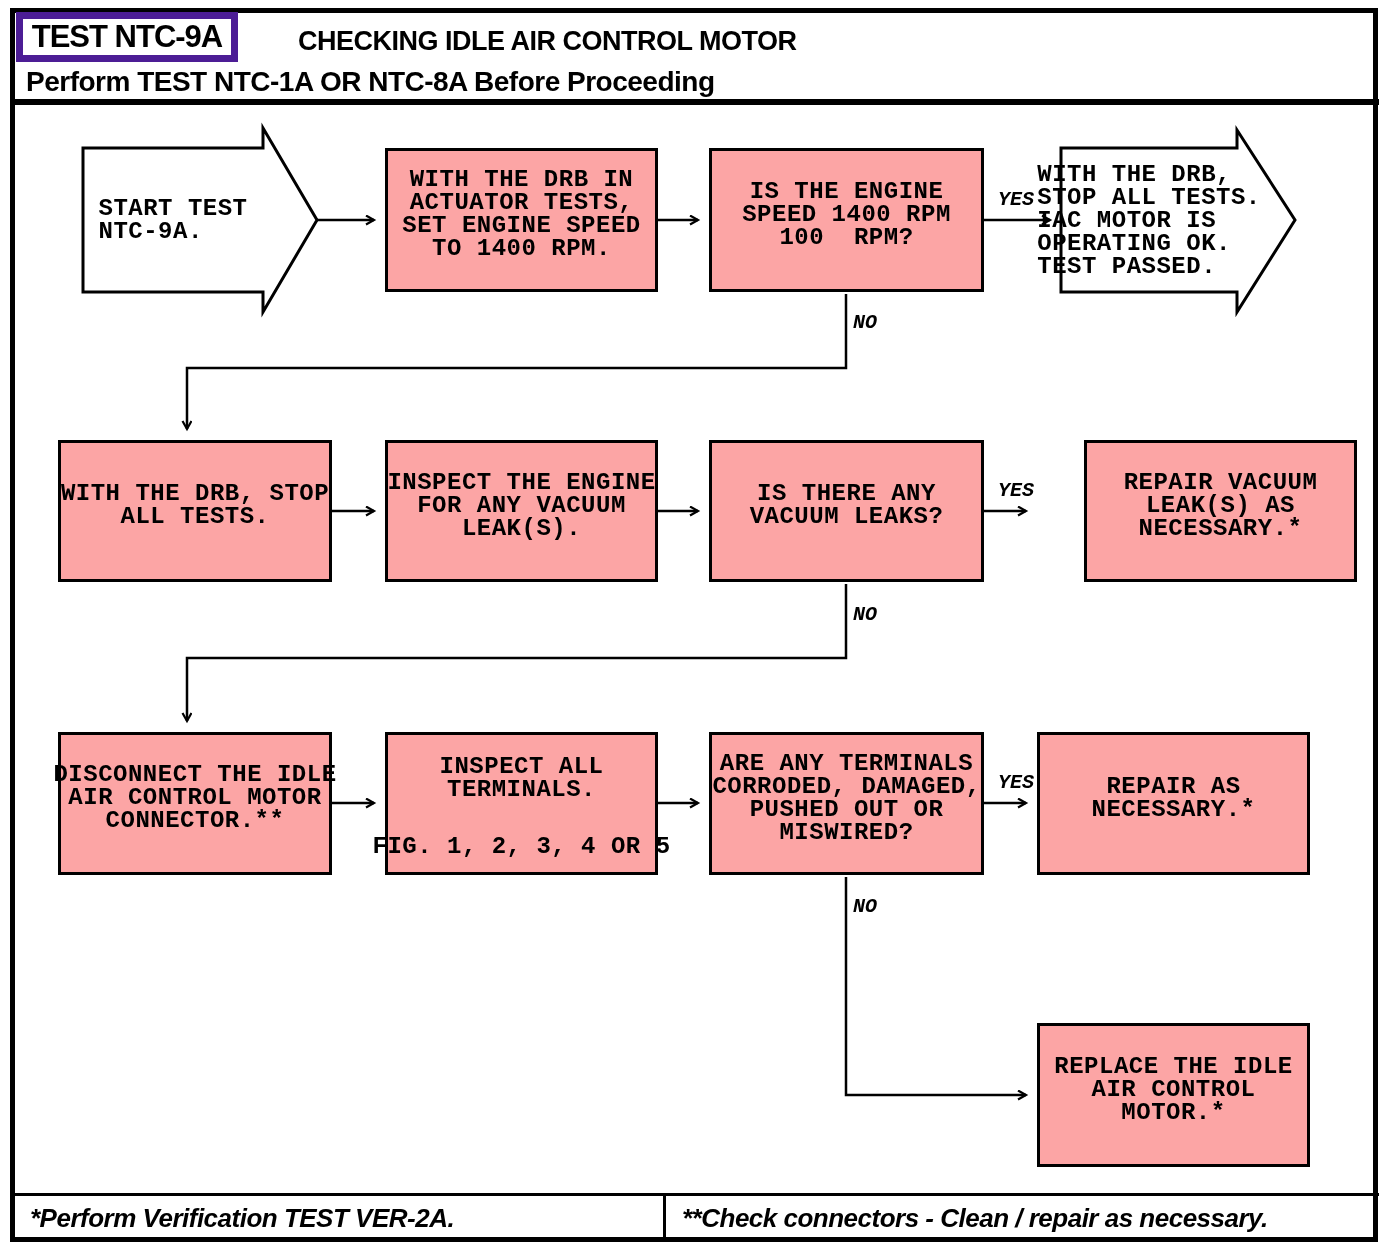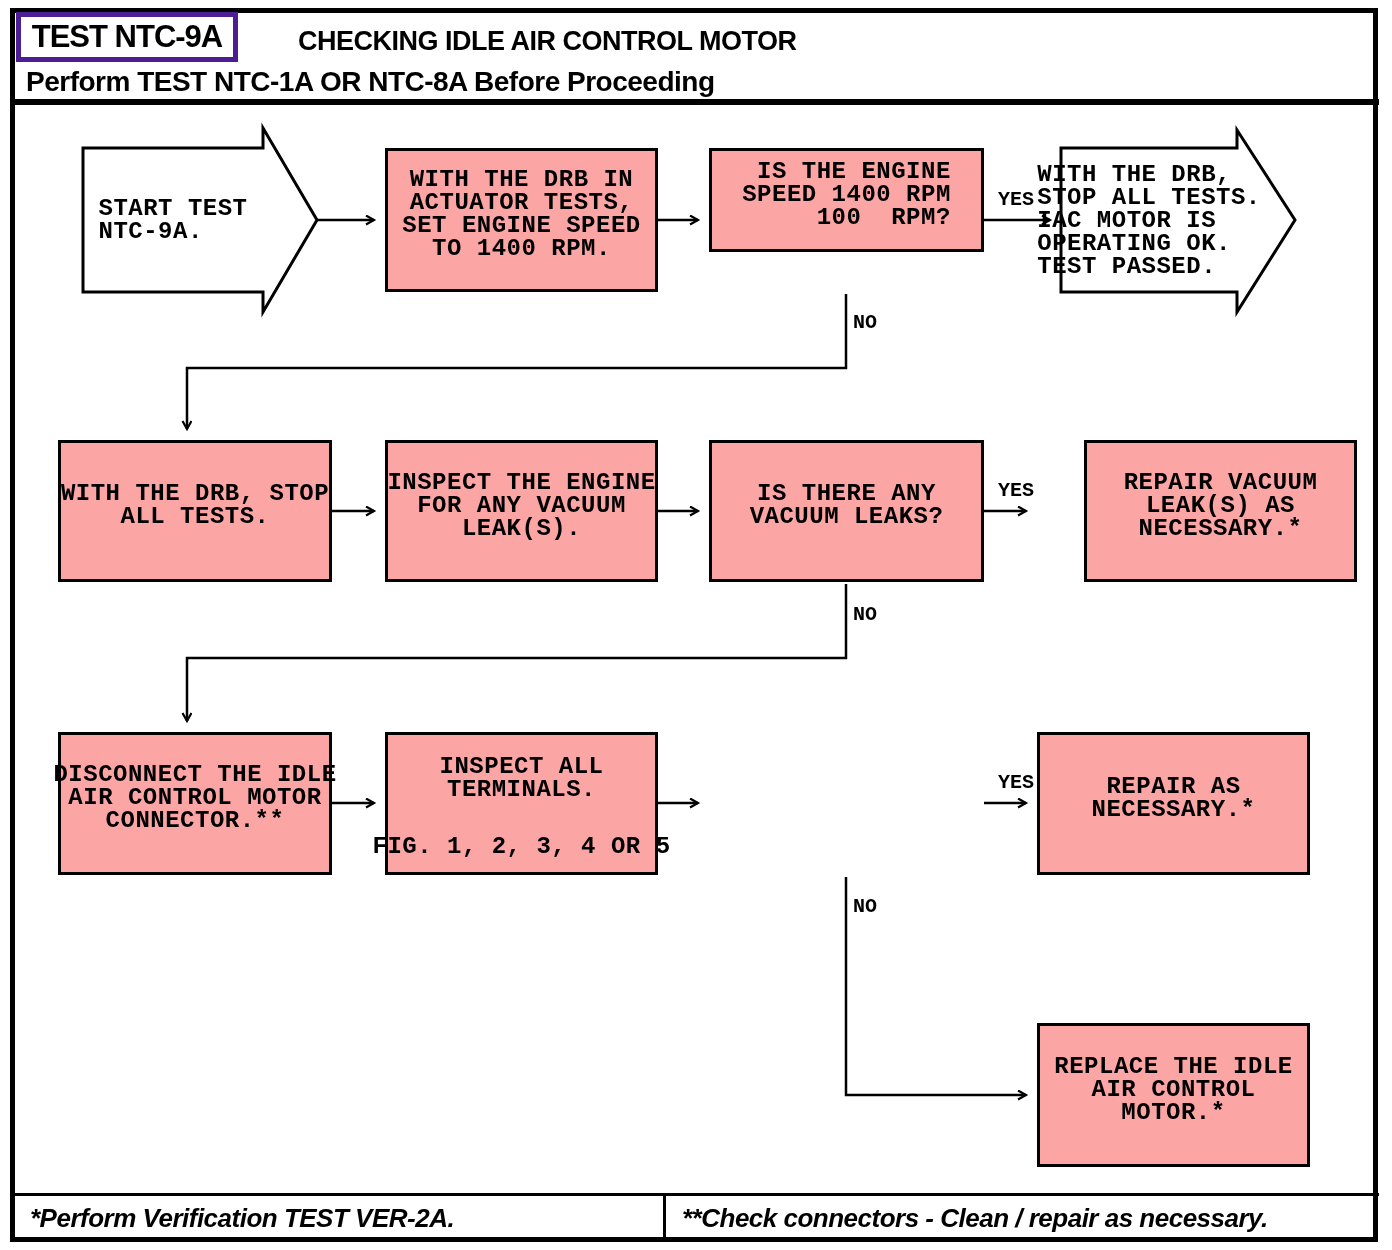--- a/index.html
+++ b/index.html
@@ -9,21 +9,21 @@
     font-family:"Liberation Sans", sans-serif;
     overflow:hidden;
   }
   .page-border {
     position:absolute; left:10px; top:8px; width:1368px; height:1234px;
     border:5px solid #000; box-sizing:border-box;
   }
   
   .badge {
     position:absolute; left:16px; top:12px; width:222px; height:50px;
-    border:5px solid #4c1d95; box-sizing:border-box; background:#fff;
+    border:7px solid #4c1d95; box-sizing:border-box; background:#fff;
     display:flex; align-items:center; justify-content:center;
     font-weight:bold; font-size:31px; letter-spacing:-1px;
   }
   .title {
     position:absolute; left:254px; top:26px;
     font-weight:bold; font-size:27px; letter-spacing:-0.5px; white-space:pre;margin-left:44px;
   }
   .subtitle {
     position:absolute; left:26px; top:66px;
     font-weight:bold; font-size:28px; letter-spacing:-0.5px; white-space:pre;
@@ -38,21 +38,21 @@
     white-space:pre; padding-bottom:12px;
   }
   .shape-text {
     position:absolute; display:flex; align-items:center; justify-content:center;
     text-align:left; font-family:"Liberation Mono", monospace; font-weight:bold;
     font-size:24px; line-height:23px; letter-spacing:0.5px; white-space:pre;
   }
   .box--fig { flex-direction:column; justify-content:space-between; padding:20px 0 14px 0; }
   .lbl {
     position:absolute; font-family:"Liberation Mono", monospace; font-weight:bold;
-    font-size:20px; line-height:20px; white-space:pre;
+    font-size:20px; line-height:20px; white-space:pre;font-style:italic;
   }
   .lbl--yes { width:62px; text-align:center; }
   svg.wires { position:absolute; left:0; top:0; }
   
   .footer-rule  { position:absolute; left:13px; top:1193px; width:1366px; height:3px; background:#000; }
   .footer-div   { position:absolute; left:663px; top:1193px; width:3px;  height:46px; background:#000; }
   .footer-text  {
     position:absolute; top:1199px; height:38px; display:flex; align-items:center;
     font-weight:bold; font-style:italic; font-size:26px; letter-spacing:-0.5px; white-space:pre;
   }
@@ -104,21 +104,21 @@
   <div class="shape-text" style="left:1061px; top:148px; width:176px; height:144px;">WITH THE DRB,
 STOP ALL TESTS.
 IAC MOTOR IS
 OPERATING OK.
 TEST PASSED.</div>
 
   <div class="box" style="left:385px; top:148px; width:273px; height:144px;">WITH THE DRB IN
 ACTUATOR TESTS,
 SET ENGINE SPEED
 TO 1400 RPM.</div>
-  <div class="box" style="left:709px; top:148px; width:275px; height:104px;text-align:right;">IS THE ENGINE
+  <div class="box" style="left:709px; top:148px; width:275px; height:144px;">IS THE ENGINE
 SPEED 1400 RPM
 100  RPM?</div>
 
   <div class="box" style="left:58px; top:440px; width:274px; height:142px;">WITH THE DRB, STOP
 ALL TESTS.</div>
   <div class="box" style="left:385px; top:440px; width:273px; height:142px;">INSPECT THE ENGINE
 FOR ANY VACUUM
 LEAK(S).</div>
   <div class="box" style="left:709px; top:440px; width:275px; height:142px;text-align:center;">IS THERE ANY
 VACUUM LEAKS?</div>
@@ -127,20 +127,24 @@
 NECESSARY.*</div>
 
   <div class="box" style="left:58px; top:732px; width:274px; height:143px;">DISCONNECT THE IDLE
 AIR CONTROL MOTOR
 CONNECTOR.**</div>
   <div class="box box--fig" style="left:385px; top:732px; width:273px; height:143px;">
     <span>INSPECT ALL
 TERMINALS.</span>
     <span>FIG. 1, 2, 3, 4 OR 5</span>
   </div>
+  <div class="box" style="left:709px; top:732px; width:275px; height:143px;">ARE ANY TERMINALS
+CORRODED, DAMAGED,
+PUSHED OUT OR
+MISWIRED?</div>
   <div class="box" style="left:1037px; top:732px; width:273px; height:143px;">REPAIR AS
 NECESSARY.*</div>
 
   <div class="box" style="left:1037px; top:1023px; width:273px; height:144px;">REPLACE THE IDLE
 AIR CONTROL
 MOTOR.*</div>
 
   <div class="lbl lbl--yes" style="left:985px; top:190px;">YES</div>
   <div class="lbl" style="left:853px; top:313px;">NO</div>
   <div class="lbl lbl--yes" style="left:985px; top:481px;">YES</div>

